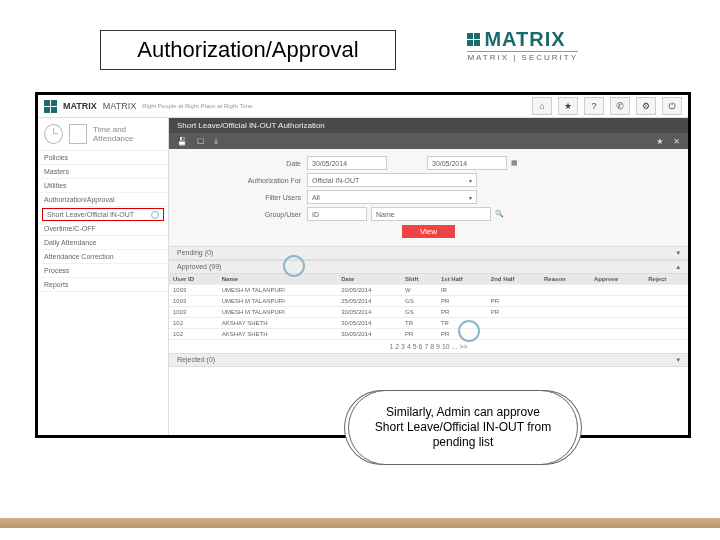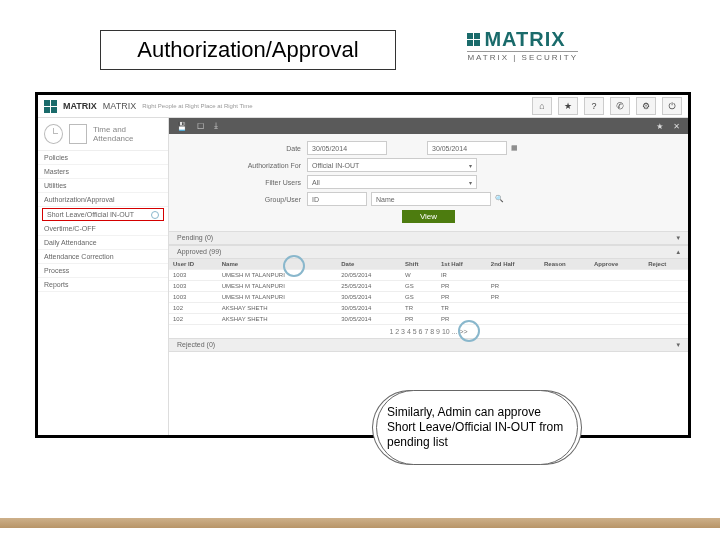--- a/index.html
+++ b/index.html
@@ -32,28 +32,28 @@
 .main{flex:1;display:flex;flex-direction:column;min-width:0}
 .bar-dark{background:#4a4a4a;color:#eee;padding:3px 8px;font-size:8px;display:flex;align-items:center;gap:10px}
 .bar-dark .ic{color:#ddd}
 .form-area{background:#f7f7f7;padding:4px 12px}
 .frow{display:flex;align-items:center;margin:3px 0;font-size:7px;color:#666}
 .frow label{width:120px;text-align:right;padding-right:6px}
 .finput{border:1px solid #ccc;background:#fff;height:12px;padding:0 4px;font-size:7px;display:flex;align-items:center}
 .finput.date{width:70px}
 .finput.sel{width:160px;justify-content:space-between}
 .finput.sel:after{content:"▾";font-size:6px;color:#666}
-.btn-view{background:#4d7c0f;color:#fff;border:none;padding:2px 18px;font-size:8px;margin:4px auto;display:block}
+.btn-view{background:#ef4444;color:#fff;border:none;padding:2px 18px;font-size:8px;margin:4px auto;display:block}
 .section{background:#eee;border-top:1px solid #ddd;border-bottom:1px solid #ddd;padding:2px 8px;font-size:7px;color:#666;display:flex;justify-content:space-between}
 .table{width:100%;border-collapse:collapse;font-size:6px;color:#666}
 .table th,.table td{border-bottom:1px solid #eee;padding:2px 4px;text-align:left}
 .table th{background:#e8e8e8;color:#555}
 .pager{text-align:center;font-size:7px;color:#777;padding:3px 0}
 .circle-mark{position:absolute;border:2px solid #89b7cc;border-radius:50%}
-.cloud{position:absolute;right:50px;bottom:75px;width:180px;background:#fff;border:1px solid #666;border-radius:60px;padding:14px 10px;font-size:12px;line-height:1.25;box-shadow:-4px 0 0 -1px #fff,-4px 0 0 0 #666,4px 0 0 -1px #fff,4px 0 0 0 #666}
+.cloud{position:absolute;right:50px;bottom:75px;width:180px;background:#fff;border:1px solid #666;border-radius:60px;padding:14px 24px;font-size:12px;text-align:center;line-height:1.25;box-shadow:-4px 0 0 -1px #fff,-4px 0 0 0 #666,4px 0 0 -1px #fff,4px 0 0 0 #666}
 .cloud:before,.cloud:after{content:"";position:absolute;background:#fff;border:1px solid #666;border-radius:50%}
 .cloud:before{width:50px;height:50px;left:-18px;top:20px;z-index:-1}
 .cloud:after{width:50px;height:50px;right:-18px;top:20px;z-index:-1}
 .footer-stripe{position:absolute;left:0;bottom:12px;width:720px;height:10px;background:linear-gradient(#cdb08a,#b89568)}
 </style>
 </head>
 <body>
 <div class="slide">
 
 <div class="title-box">Authorization/Approval</div>
@@ -110,20 +110,23 @@
       <div class="side-item">Utilities</div>
       <div class="side-item">Authorization/Approval</div>
       <div class="side-item hl">Short Leave/Official IN-OUT</div>
       <div class="side-item">Overtime/C-OFF</div>
       <div class="side-item">Daily Attendance</div>
       <div class="side-item">Attendance Correction</div>
       <div class="side-item">Process</div>
       <div class="side-item">Reports</div>
     </div>
     <div class="main">
+      <div class="bar-dark">
+        <span>Short Leave/Official IN-OUT Authorization</span>
+      </div>
       <div class="bar-dark" style="background:#5a5a5a">
         <span class="ic">💾</span>
         <span class="ic">☐</span>
         <span class="ic">⤓</span>
         <span style="flex:1"></span>
         <span class="ic">★</span>
         <span class="ic">✕</span>
       </div>
       <div class="form-area">
         <div class="frow">

